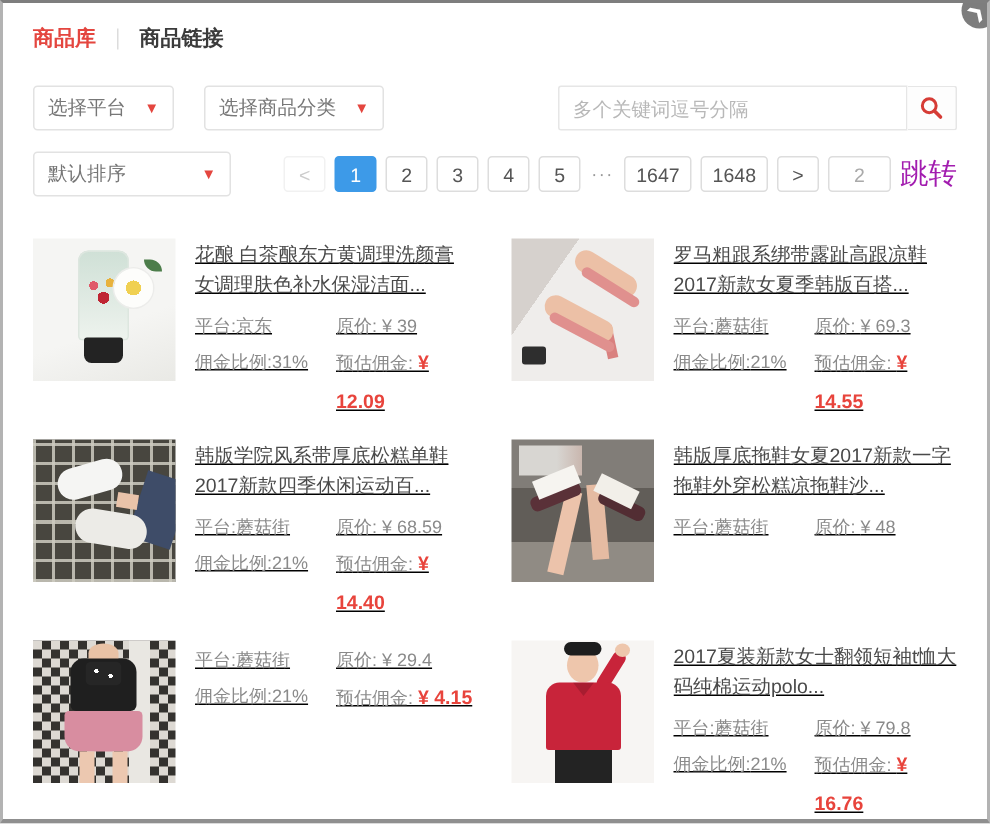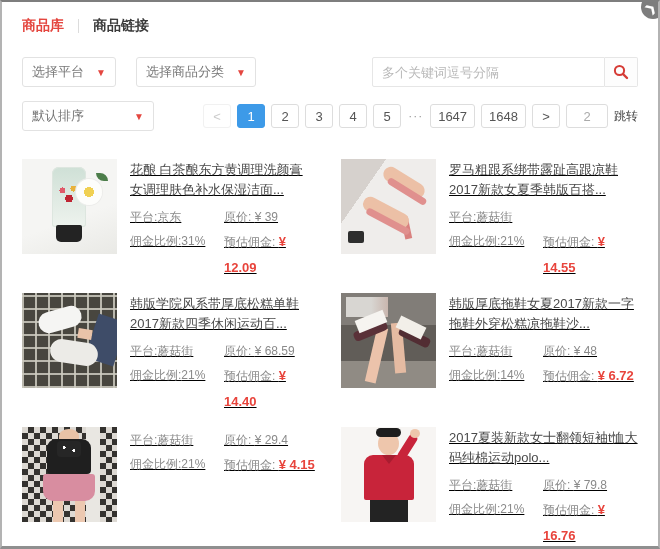--- a/index.html
+++ b/index.html
@@ -54,21 +54,21 @@
     background:#fff; color:#555; font-size:13px; display:flex; align-items:center; justify-content:center;
     cursor:pointer;
   }
   .pg-btn.disabled { color:#ccc; border-color:#f1f1f1; }
   .pg-btn.active { background:#3d9ae8; border-color:#3d9ae8; color:#fff; }
   .pg-ellipsis { color:#999; font-size:12px; padding:0 1px; letter-spacing:1px; }
   .pg-jump-input {
     width:42px; height:24px; border:1px solid #ddd; border-radius:3px; text-align:center;
     font-size:13px; color:#aaa; outline:none;
   }
-  .pg-jump-link { color:#404040; font-size:12px; cursor:pointer; white-space:nowrap; }
+  .pg-jump-link { color:#a21caf; font-size:19px; cursor:pointer; white-space:nowrap; }
 
   
   .grid {
     margin-top:28px; display:grid; grid-template-columns:1fr 1fr;
     column-gap:22px; row-gap:12px;text-decoration:underline;
   }
   .card { display:flex; gap:13px; cursor:pointer; }
   .pinfo { flex:1; min-width:0; padding-top:1px; }
   .ptitle { font-size:13px; color:#4a4a4a; line-height:1.5; height:39px; overflow:hidden; margin-bottom:6px; }
   .meta { display:flex; font-size:12px; color:#8a8a8a; line-height:2.0; }
@@ -218,20 +218,21 @@
           <span class="strap1"></span>
           <span class="heel"></span>
           <span class="foot2"></span>
           <span class="strap2"></span>
           <span class="cam"></span>
       </div>
       <div class="pinfo">
         <div class="ptitle">罗马粗跟系绑带露趾高跟凉鞋2017新款女夏季韩版百搭...</div>
         <div class="meta">
           <span class="col1"><span>平台:</span><span>蘑菇街</span></span>
+          <span><span>原价: </span><span>¥ 69.3</span></span>
         </div>
         <div class="meta">
           <span class="col1"><span>佣金比例:</span><span>21%</span></span>
           <span><span>预估佣金: </span><span class="est">¥ 14.55</span></span>
         </div>
       </div>
     </div>
 
     <div class="card">
       <div class="pimg i3">
@@ -262,24 +263,20 @@
           <span class="slip1"></span>
           <span class="sole2"></span>
           <span class="slip2"></span>
       </div>
       <div class="pinfo">
         <div class="ptitle">韩版厚底拖鞋女夏2017新款一字拖鞋外穿松糕凉拖鞋沙...</div>
         <div class="meta">
           <span class="col1"><span>平台:</span><span>蘑菇街</span></span>
           <span><span>原价: </span><span>¥ 48</span></span>
         </div>
-        <div class="meta">
-          <span class="col1"><span>佣金比例:</span><span>14%</span></span>
-          <span><span>预估佣金: </span><span class="est">¥ 6.72</span></span>
-        </div>
       </div>
     </div>
 
     <div class="card">
       <div class="pimg i5">
         <span class="panel"></span>
           <span class="head"></span>
           <span class="hood"></span>
           <span class="dotscarf"></span>
           <span class="shorts"></span>

